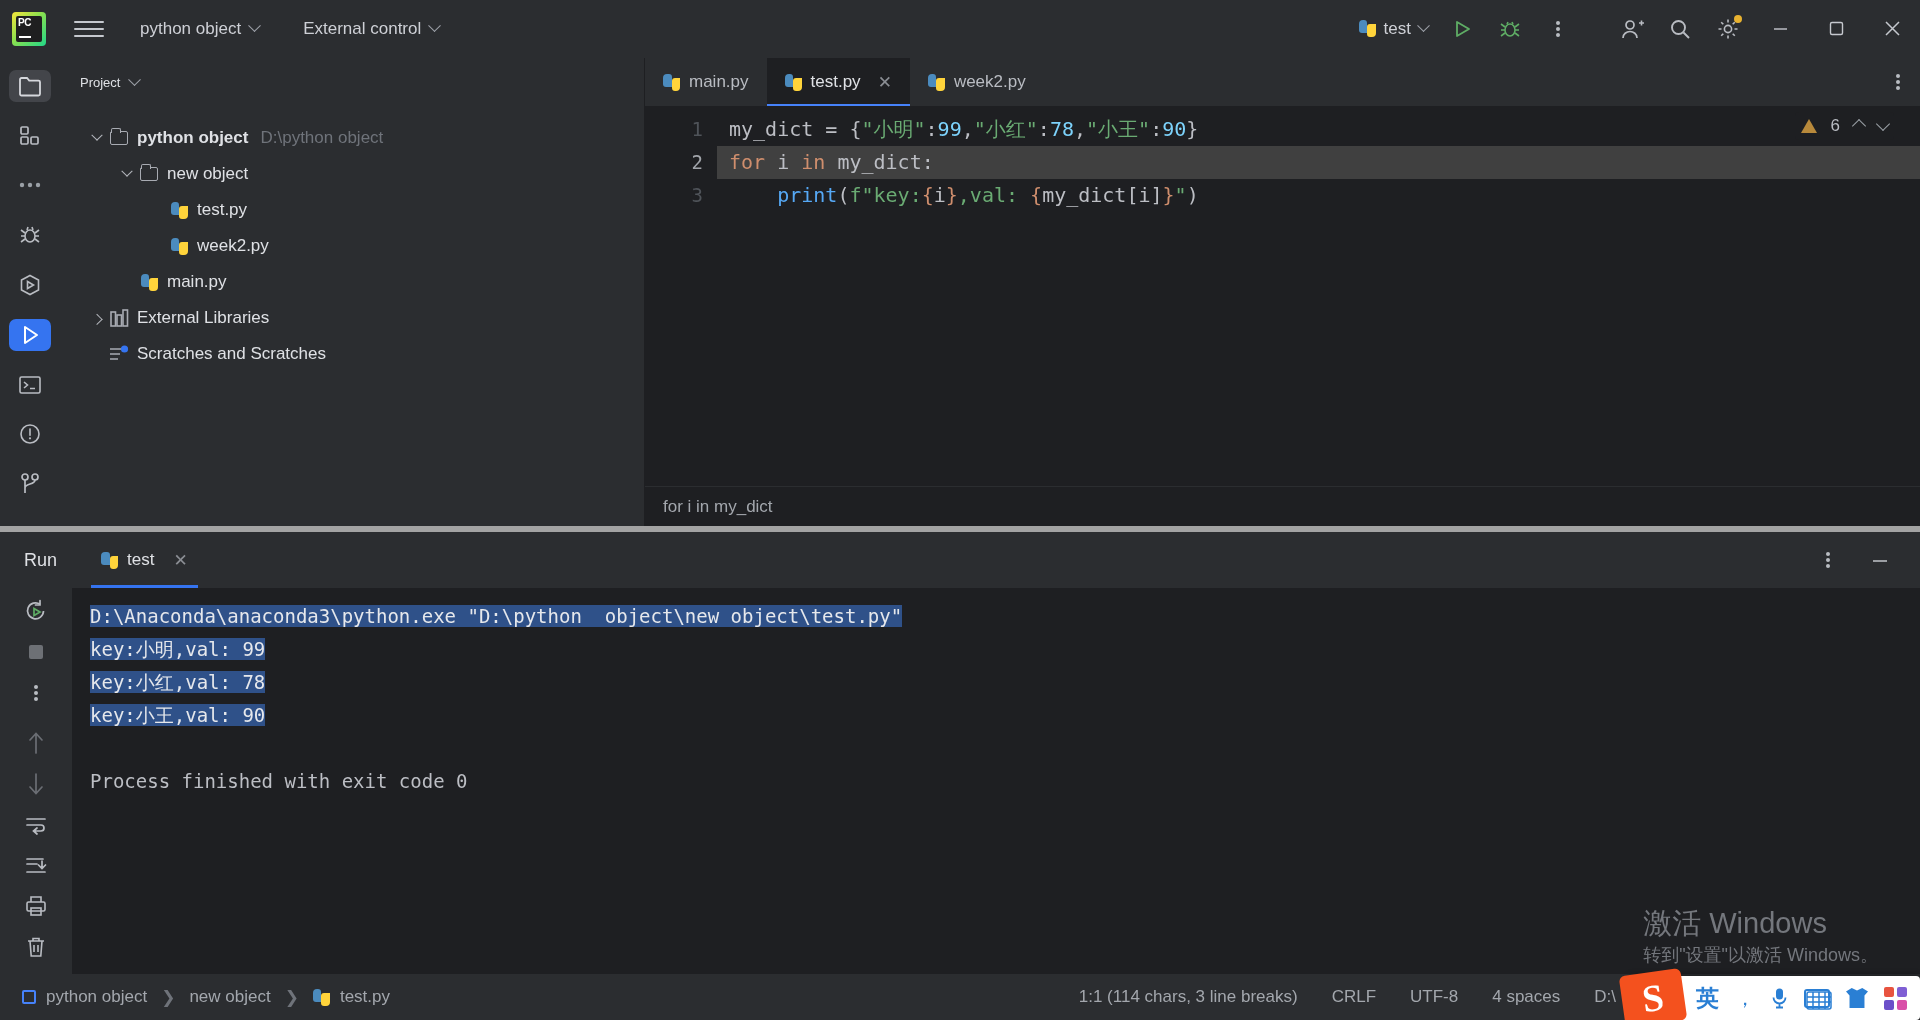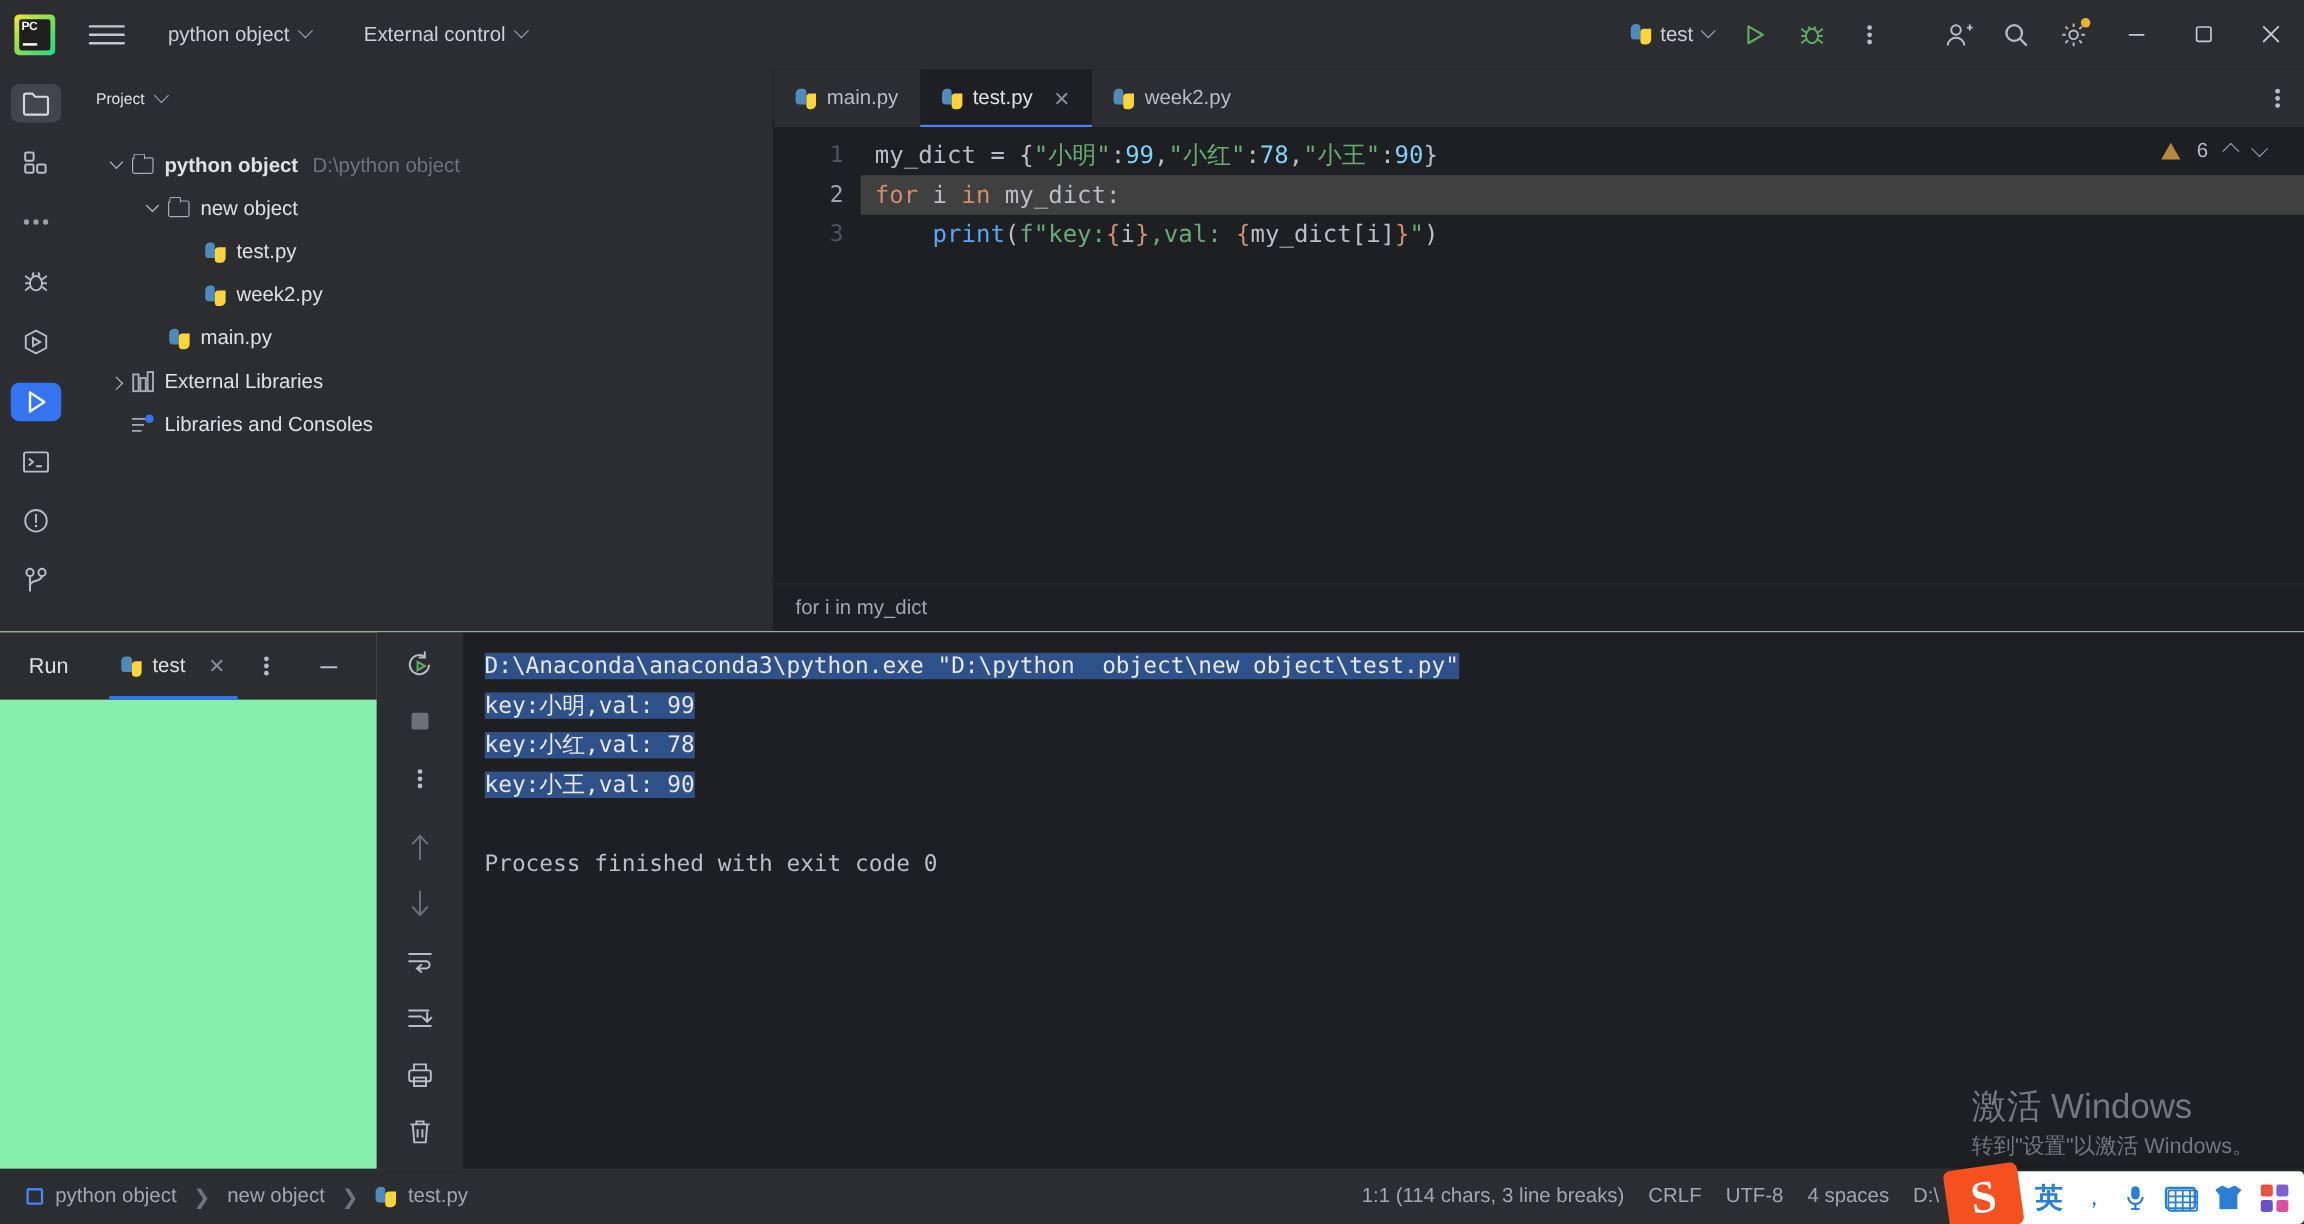--- a/index.html
+++ b/index.html
@@ -121,22 +121,22 @@
               border-bottom:14px solid #b8893b; position:relative;}
   .insp .cnt { color:#b9bcc2; }
   .insp-arrow { width:10px;height:10px; border-left:1.8px solid #9aa0a6; border-top:1.8px solid #9aa0a6; cursor:pointer;}
   .insp-arrow.up { transform:rotate(45deg); }
   .insp-arrow.down { transform:rotate(-135deg); margin-top:-4px;}
 
   .breadcrumb-bar { height:40px; background:#1e1f22; border-top:1px solid #2b2d30;
                     display:flex; align-items:center; padding-left:18px; font-size:17px; color:#a3a7ad;}
 
   
-  .runpanel { height:448px; flex:0 0 448px; background:#86efac; display:flex; flex-direction:row;
-              border-top:1px solid #a3a3a3; }
+  .runpanel { height:448px; flex:0 0 448px; background:#ffffff; display:flex; flex-direction:column;
+              border-top:6px solid #a3a3a3; }
   .run-head { height:56px; background:#2b2d30; display:flex; align-items:center; padding-left:24px; position:relative;}
   .run-head .rtitle { font-size:18px; color:#dfe1e5; margin-right:34px; }
   .rtab { display:flex; align-items:center; gap:9px; font-size:17px; color:#dfe1e5; height:100%;
           padding:0 10px; position:relative; cursor:pointer;}
   .rtab.active::after{content:""; position:absolute; left:0; right:0; bottom:0; height:3px; background:#3574f0;}
   .rtab .x { color:#8a8d93; margin-left:10px; }
   .run-head-right { margin-left:auto; display:flex; align-items:center; gap:4px; padding-right:16px;}
 
   .run-body { flex:1; display:flex; min-height:0; background:#2b2d30;}
   .run-tools { width:72px; flex:0 0 72px; background:#2b2d30; display:flex; flex-direction:column;
@@ -153,21 +153,21 @@
   .watermark { position:absolute; right:42px; bottom:52px; text-align:left; color:#6e7177; }
   .watermark .w1 { font-size:29px; line-height:38px; color:#74777d; }
   .watermark .w2 { font-size:18px; line-height:26px; color:#74777d; }
 
   
   .status { height:46px; flex:0 0 46px; background:#2b2d30; display:flex; align-items:center;
             font-size:17px; color:#a3a7ad; padding-left:16px; position:relative; }
   .crumb { display:flex; align-items:center; gap:10px; cursor:pointer; padding:3px 6px; border-radius:4px;}
   .crumb-sep { color:#6f737a; margin:0 8px; }
   .sq { width:14px;height:14px;border:2px solid #4682fa; border-radius:2px; }
-  .status-right { margin-left:auto; display:flex; align-items:center; gap:20px; padding-right:14px;}
+  .status-right { margin-left:auto; display:flex; align-items:center; gap:34px; padding-right:14px;}
   .status-right span { cursor:pointer; }
 
   
   .ime {
     position:absolute; right:0; bottom:0; height:44px; width:290px; background:#ffffff;
     border-radius:4px; display:flex; align-items:center; gap:16px; padding-left:66px;
     box-shadow:0 0 6px rgba(0,0,0,.5); z-index:50;
   }
   .ime .s-logo { position:absolute; left:-8px; top:-4px; width:62px; height:52px; background:#f4511e;
                  border-radius:6px; transform:rotate(-8deg); display:flex; align-items:center; justify-content:center;
@@ -393,21 +393,21 @@
             <span class="tlabel">External Libraries</span>
           </div>
           <div class="trow" style="padding-left: 26px;">
             <span class="tarrow"></span>
             <span class="ticon">
               <svg width="20" height="18" viewBox="0 0 20 18" fill="none" stroke="#a8abb2" stroke-width="1.5">
                 <path d="M1 4 H13 M1 9 H11 M1 14 H9"></path>
                 <circle cx="15.5" cy="4" r="3.6" fill="#3574f0" stroke="none"></circle>
               </svg>
             </span>
-            <span class="tlabel">Libraries and Consoles</span>
+            <span class="tlabel">Scratches and Scratches</span>
           </div>
         </div>
     </div>
 
     <div class="editor-col">
 
       <div class="tabs" id="tabs">
           <div class="tab">
             <span class="pyicon"></span>
             <span>main.py</span>

